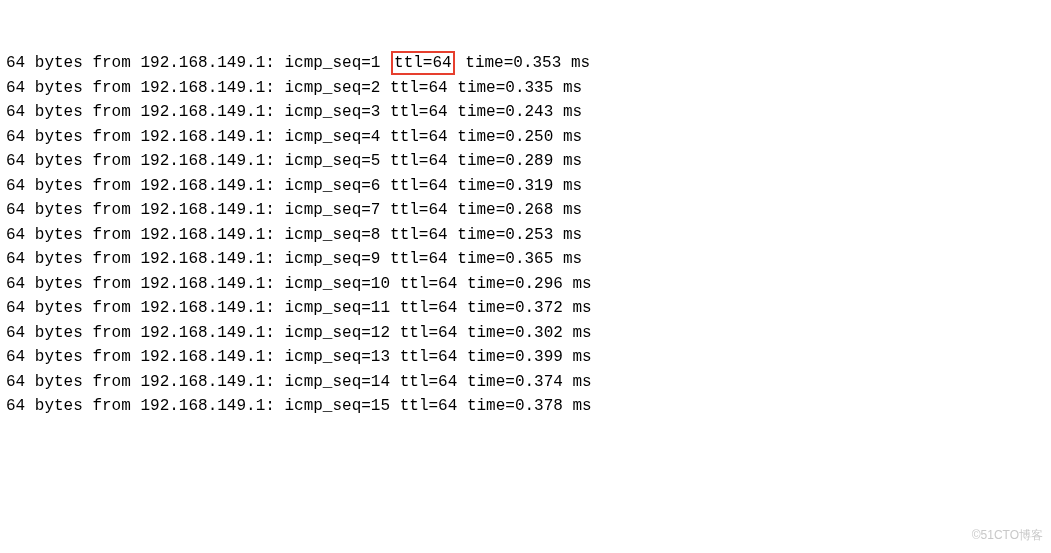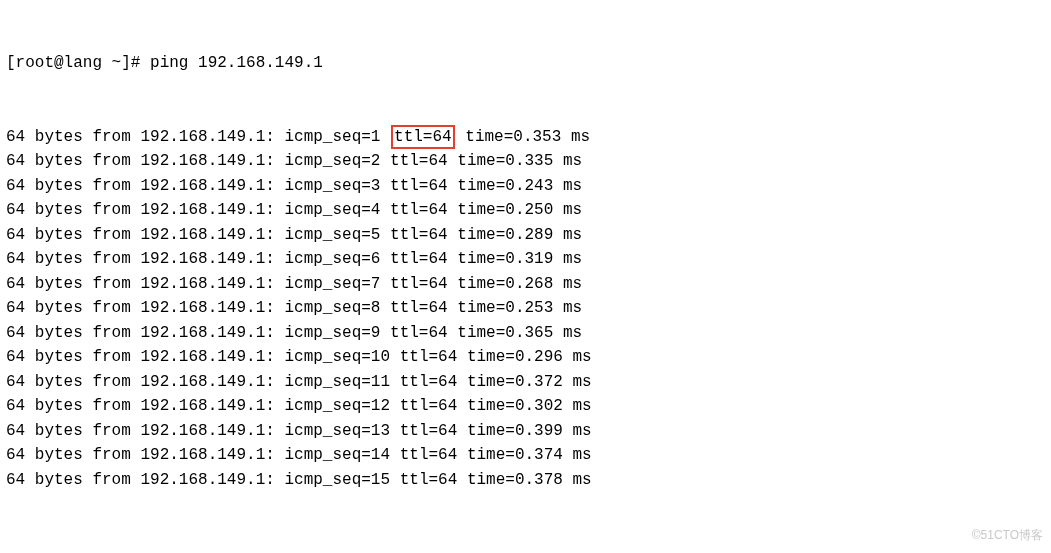--- a/index.html
+++ b/index.html
@@ -39,17 +39,16 @@
       font-size: 12px;
       color: #c9c9c9;
       letter-spacing: 0px;
       margin-top: 44px;
     }
   </style>
 </head>
 <body>
 
 <div class="terminal">
-  <span class="line">[root@lang ~]# ping 192.168.149.1</span>
   <span id="replies-container"><span class="line"><span>64 bytes from 192.168.149.1: icmp_seq=1 </span><span class="highlight-ttl">ttl=64</span><span> time=0.353 ms</span></span><span class="line"><span>64 bytes from 192.168.149.1: icmp_seq=2 </span><span>ttl=64</span><span> time=0.335 ms</span></span><span class="line"><span>64 bytes from 192.168.149.1: icmp_seq=3 </span><span>ttl=64</span><span> time=0.243 ms</span></span><span class="line"><span>64 bytes from 192.168.149.1: icmp_seq=4 </span><span>ttl=64</span><span> time=0.250 ms</span></span><span class="line"><span>64 bytes from 192.168.149.1: icmp_seq=5 </span><span>ttl=64</span><span> time=0.289 ms</span></span><span class="line"><span>64 bytes from 192.168.149.1: icmp_seq=6 </span><span>ttl=64</span><span> time=0.319 ms</span></span><span class="line"><span>64 bytes from 192.168.149.1: icmp_seq=7 </span><span>ttl=64</span><span> time=0.268 ms</span></span><span class="line"><span>64 bytes from 192.168.149.1: icmp_seq=8 </span><span>ttl=64</span><span> time=0.253 ms</span></span><span class="line"><span>64 bytes from 192.168.149.1: icmp_seq=9 </span><span>ttl=64</span><span> time=0.365 ms</span></span><span class="line"><span>64 bytes from 192.168.149.1: icmp_seq=10 </span><span>ttl=64</span><span> time=0.296 ms</span></span><span class="line"><span>64 bytes from 192.168.149.1: icmp_seq=11 </span><span>ttl=64</span><span> time=0.372 ms</span></span><span class="line"><span>64 bytes from 192.168.149.1: icmp_seq=12 </span><span>ttl=64</span><span> time=0.302 ms</span></span><span class="line"><span>64 bytes from 192.168.149.1: icmp_seq=13 </span><span>ttl=64</span><span> time=0.399 ms</span></span><span class="line"><span>64 bytes from 192.168.149.1: icmp_seq=14 </span><span>ttl=64</span><span> time=0.374 ms</span></span><span class="line"><span>64 bytes from 192.168.149.1: icmp_seq=15 </span><span>ttl=64</span><span> time=0.378 ms</span></span></span>
   
 </div>
 <div class="watermark">©51CTO博客</div>
 
 </body></html>

